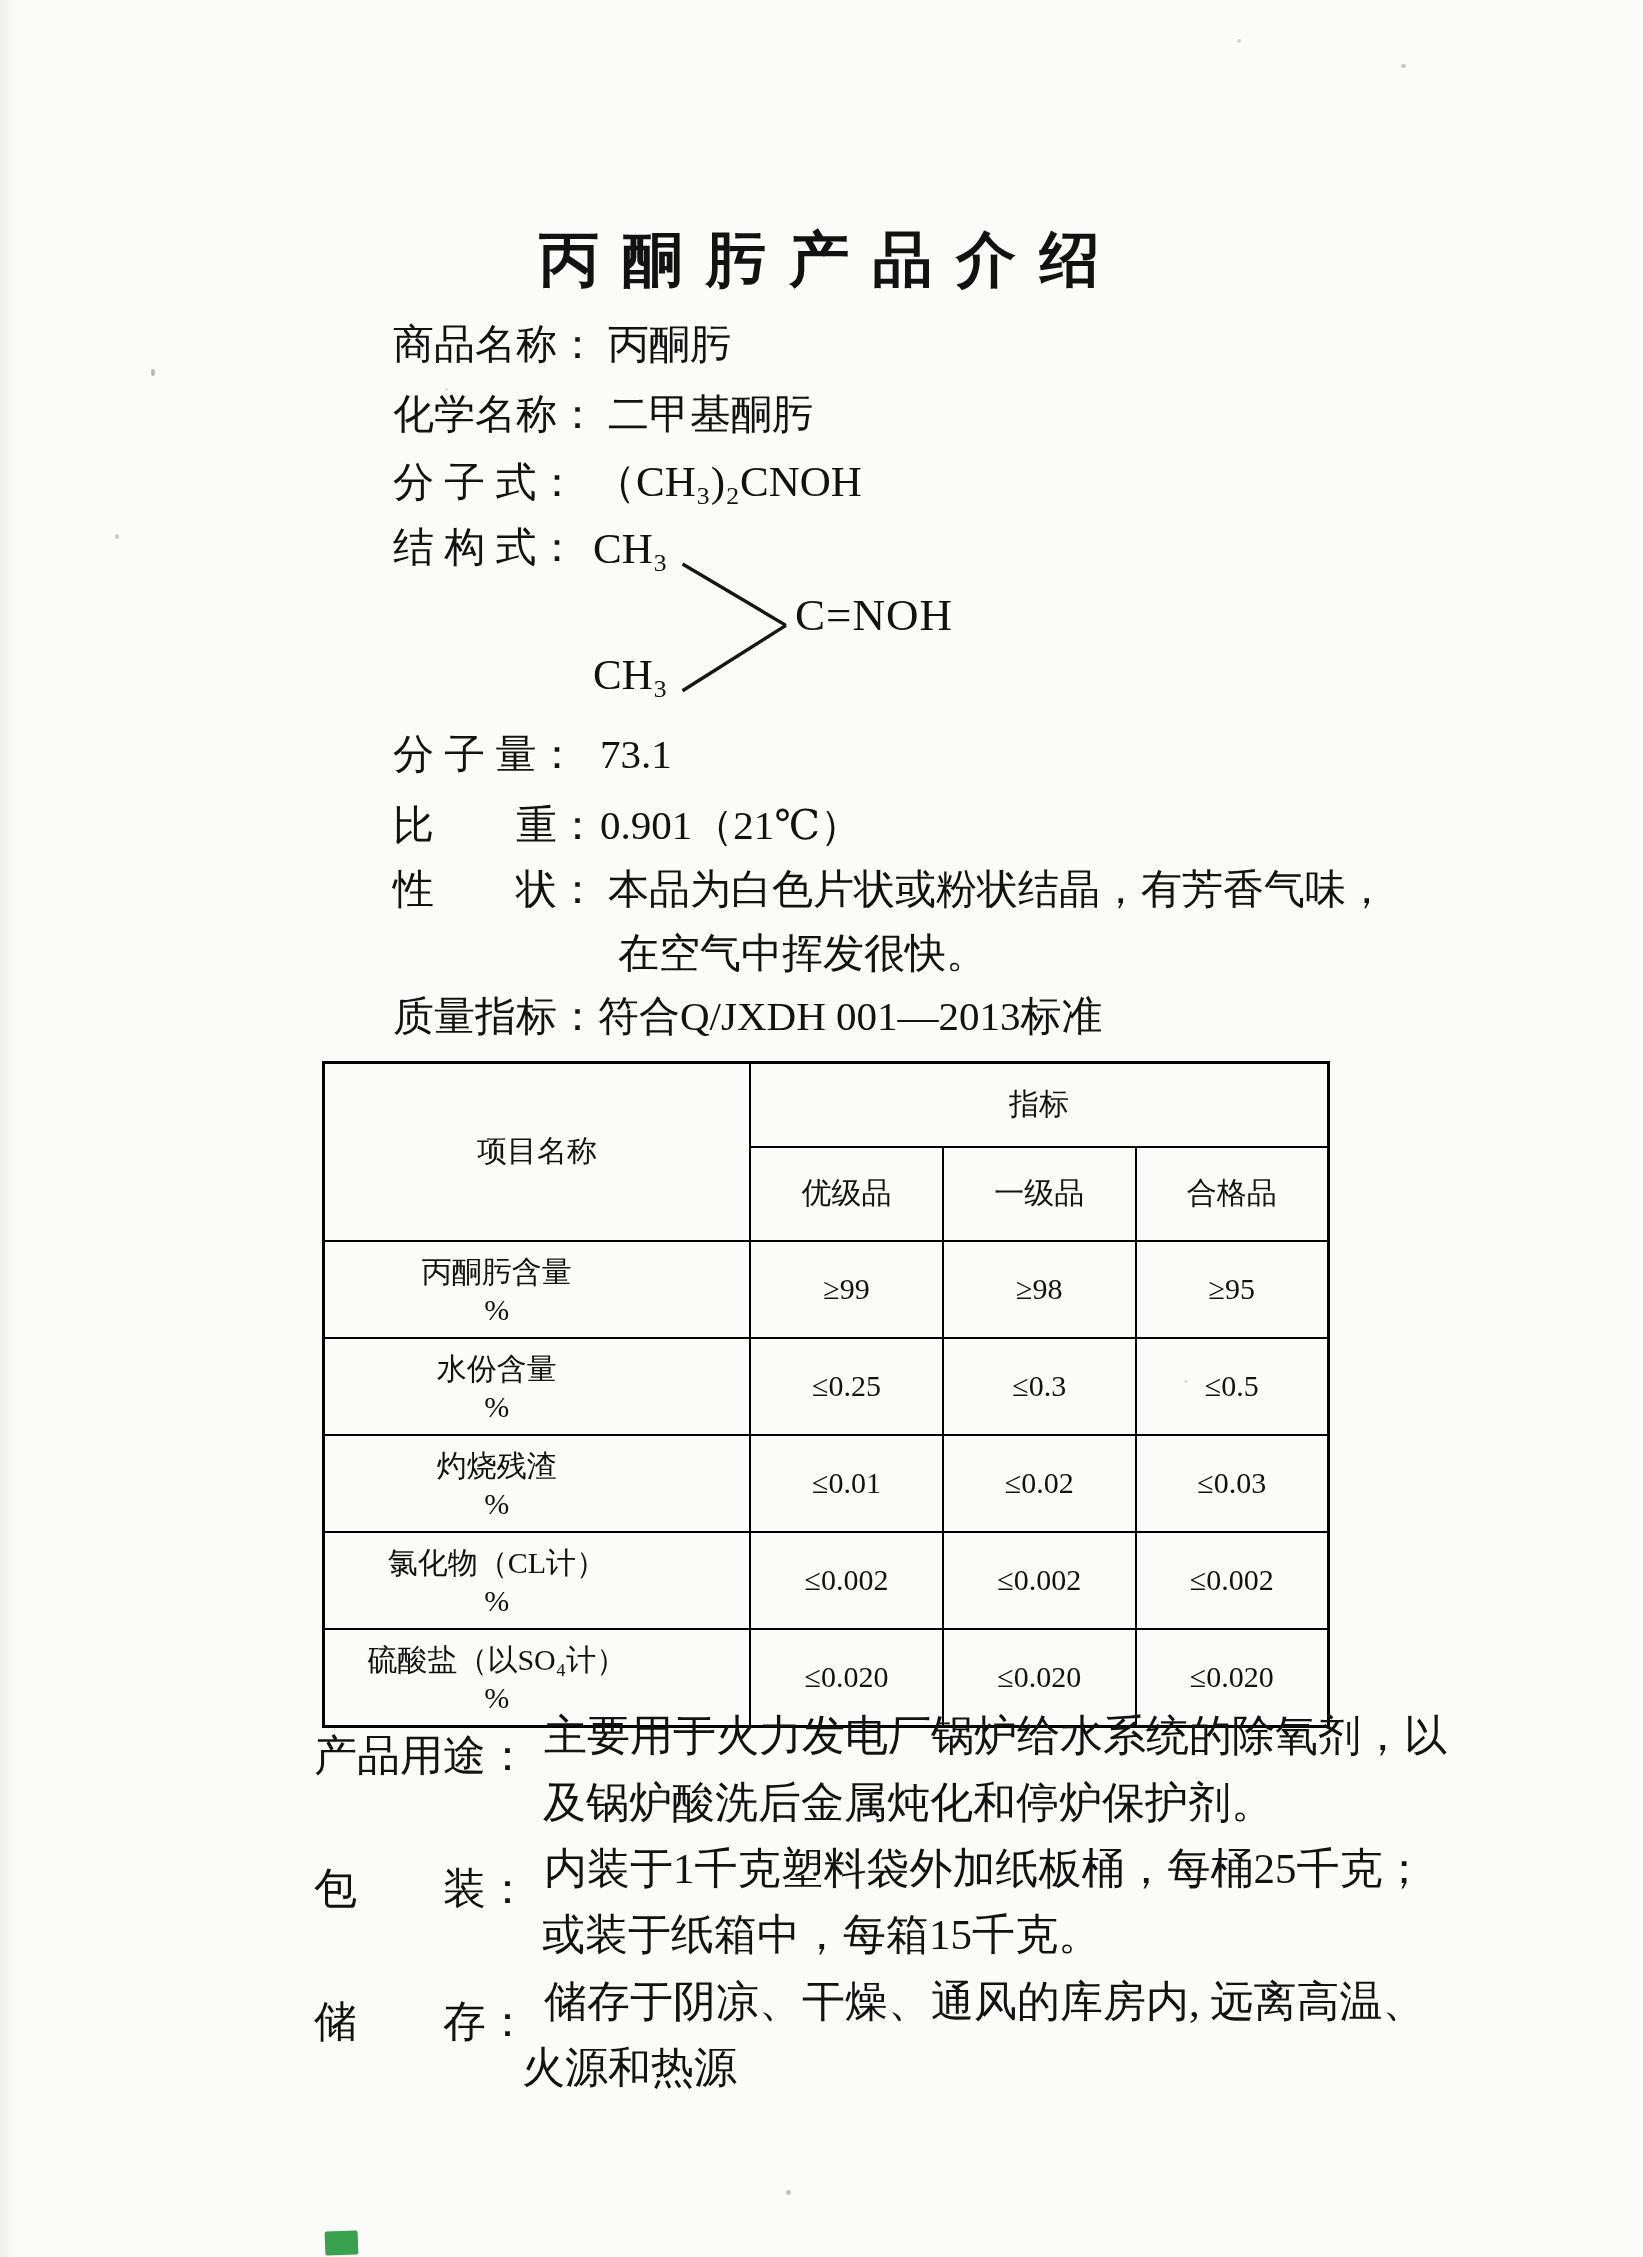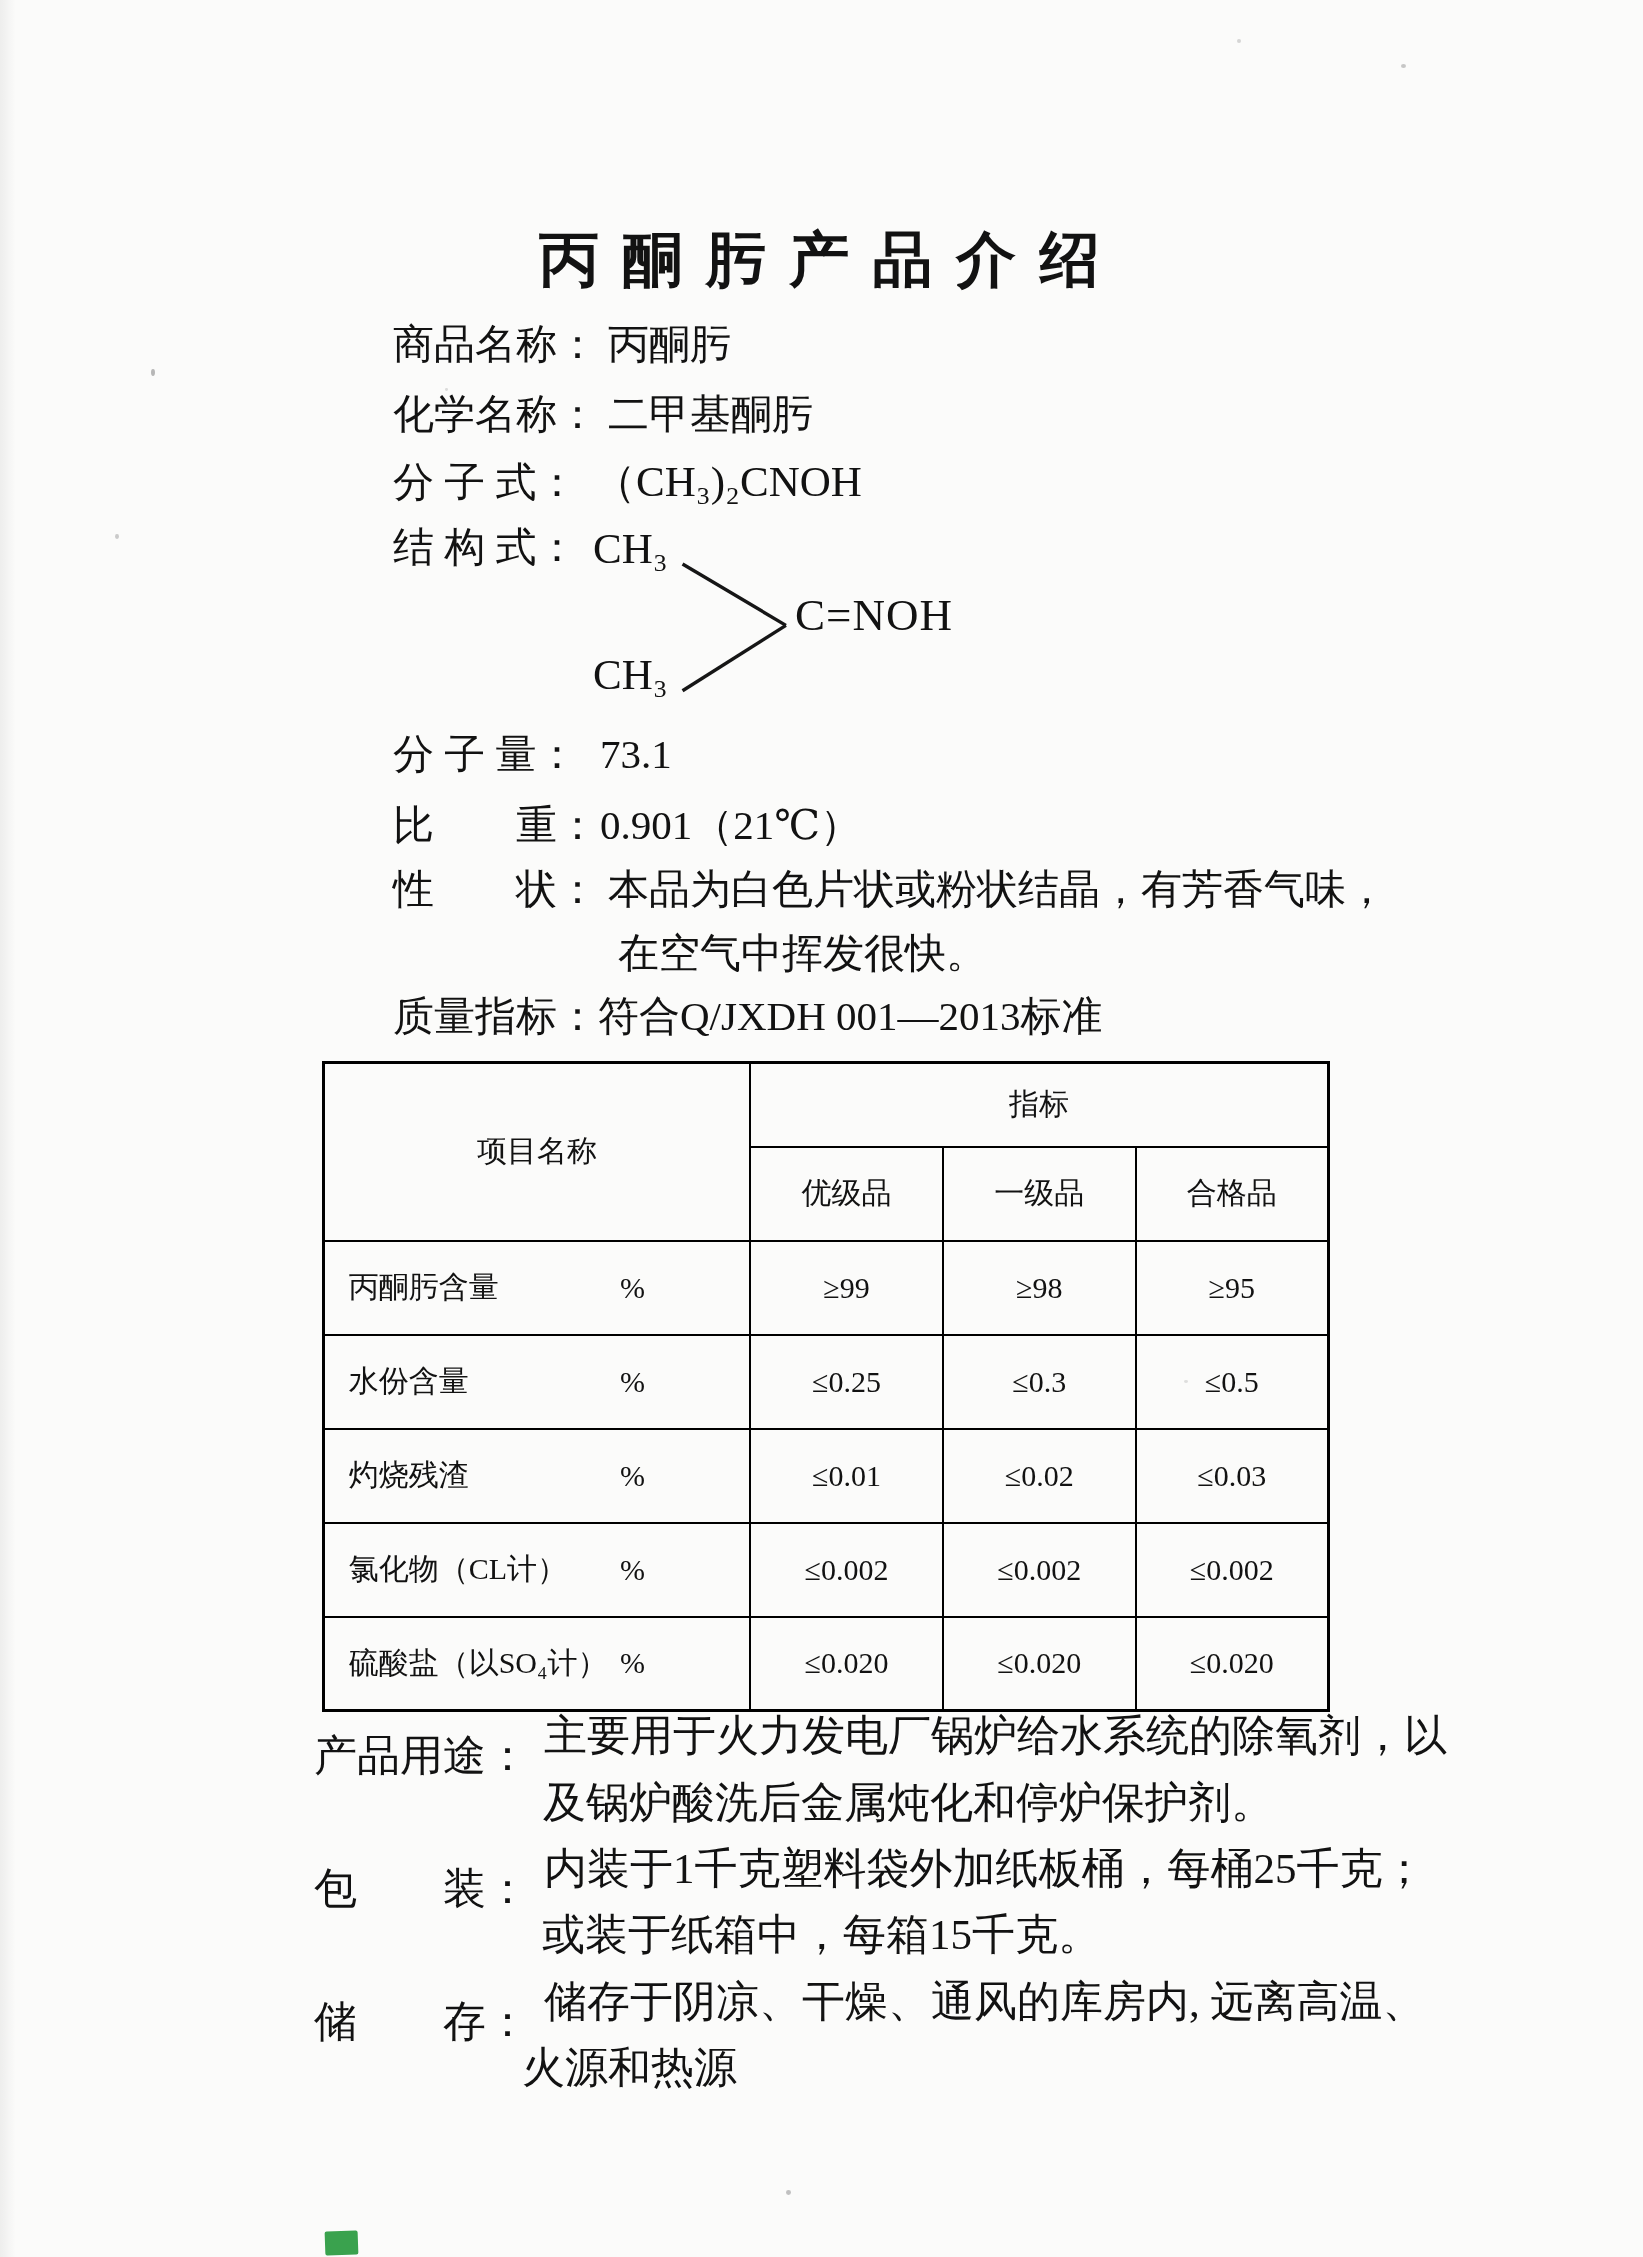--- a/index.html
+++ b/index.html
@@ -43,22 +43,22 @@
     padding:10px;overflow:hidden;
   }
   .col-item{width:404px;}
   .col-g1{width:196px;}
   .col-g2{width:206px;}
   .col-g3{width:203px;}
   tr.hrow1{height:84px;}
   tr.hrow2{height:94px;}
   tr.drow{height:94px;}
   .name-wrap{
-    display:flex;justify-content:space-between;align-items:center;
-    padding:0 94px 0 13.7px;text-align:left;
+    display:flex;align-items:center;
+    padding:0 94px 0 13.7px;text-align:left;flex-direction:column;
   }
   .speck{position:absolute;border-radius:50%;pointer-events:none;}
   .green-mark{
     position:absolute;left:325px;top:2231px;width:33px;height:24.4px;
     transform:rotate(-2deg);border-radius:2px;
   }
 </style>
 </head>
 <body>
 

